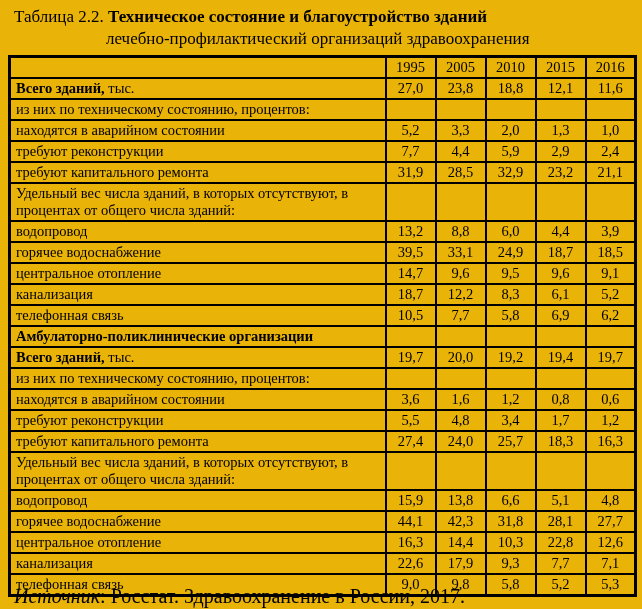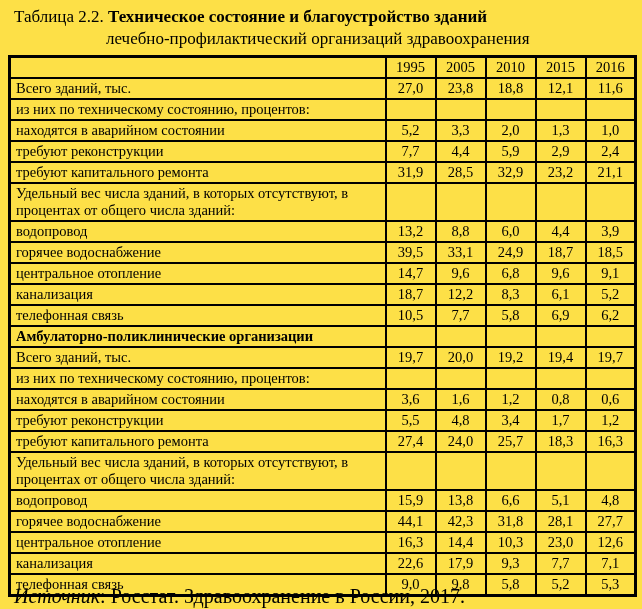--- a/index.html
+++ b/index.html
@@ -1,20 +1,20 @@
 <!DOCTYPE html>
 <html><head>
 <meta charset="utf-8">
 <style>
   html, body { margin: 0; padding: 0; background: #ffffff; }
   .page {
     position: relative;
     width: 642px;
     height: 609px;
-    background: #fde047;
+    background: #eab308;
     color: #000;
     font-family: "Liberation Serif", "DejaVu Serif", serif;
     overflow: hidden;
   }
   .caption {
     position: absolute;
     top: 6px;
     left: 14px;
     width: 600px;
     font-size: 17px;
@@ -40,21 +40,21 @@
     vertical-align: middle;
     font-weight: normal;
     overflow: hidden;
   }
   table.stat col.c-label { width: 376px; }
   table.stat col.c-year  { width: 50px; }
   table.stat th.year-cell { text-align: center; }
   table.stat td.val-cell  { text-align: center; }
   table.stat td.label-cell { text-align: left; padding-left: 5px; }
   tr.row-section td.label-cell { font-weight: bold; }
-  .lbl-bold { font-weight: normal; text-align: right; }
+  .lbl-bold { font-weight: bold; text-align: right; }
   td.indent-1 { padding-left: 19px; }
   td.indent-2 { padding-left: 42px; }
   .source-line {
     position: absolute;
     left: 14px;
     top: 585px;
     font-size: 20px;
   }
   .source-line .src-italic { font-style: italic; }
 </style>
@@ -149,21 +149,21 @@
           <td class="val-cell">39,5</td>
           <td class="val-cell">33,1</td>
           <td class="val-cell">24,9</td>
           <td class="val-cell">18,7</td>
           <td class="val-cell">18,5</td>
         </tr>
         <tr>
           <td class="label-cell indent-1">центральное отопление</td>
           <td class="val-cell">14,7</td>
           <td class="val-cell">9,6</td>
-          <td class="val-cell">6,8</td>
+          <td class="val-cell">9,5</td>
           <td class="val-cell">9,6</td>
           <td class="val-cell">9,1</td>
         </tr>
         <tr>
           <td class="label-cell indent-1">канализация</td>
           <td class="val-cell">18,7</td>
           <td class="val-cell">12,2</td>
           <td class="val-cell">8,3</td>
           <td class="val-cell">6,1</td>
           <td class="val-cell">5,2</td>
@@ -246,21 +246,21 @@
           <td class="val-cell">42,3</td>
           <td class="val-cell">31,8</td>
           <td class="val-cell">28,1</td>
           <td class="val-cell">27,7</td>
         </tr>
         <tr>
           <td class="label-cell indent-1">центральное отопление</td>
           <td class="val-cell">16,3</td>
           <td class="val-cell">14,4</td>
           <td class="val-cell">10,3</td>
-          <td class="val-cell">23,0</td>
+          <td class="val-cell">22,8</td>
           <td class="val-cell">12,6</td>
         </tr>
         <tr>
           <td class="label-cell indent-1">канализация</td>
           <td class="val-cell">22,6</td>
           <td class="val-cell">17,9</td>
           <td class="val-cell">9,3</td>
           <td class="val-cell">7,7</td>
           <td class="val-cell">7,1</td>
         </tr>

